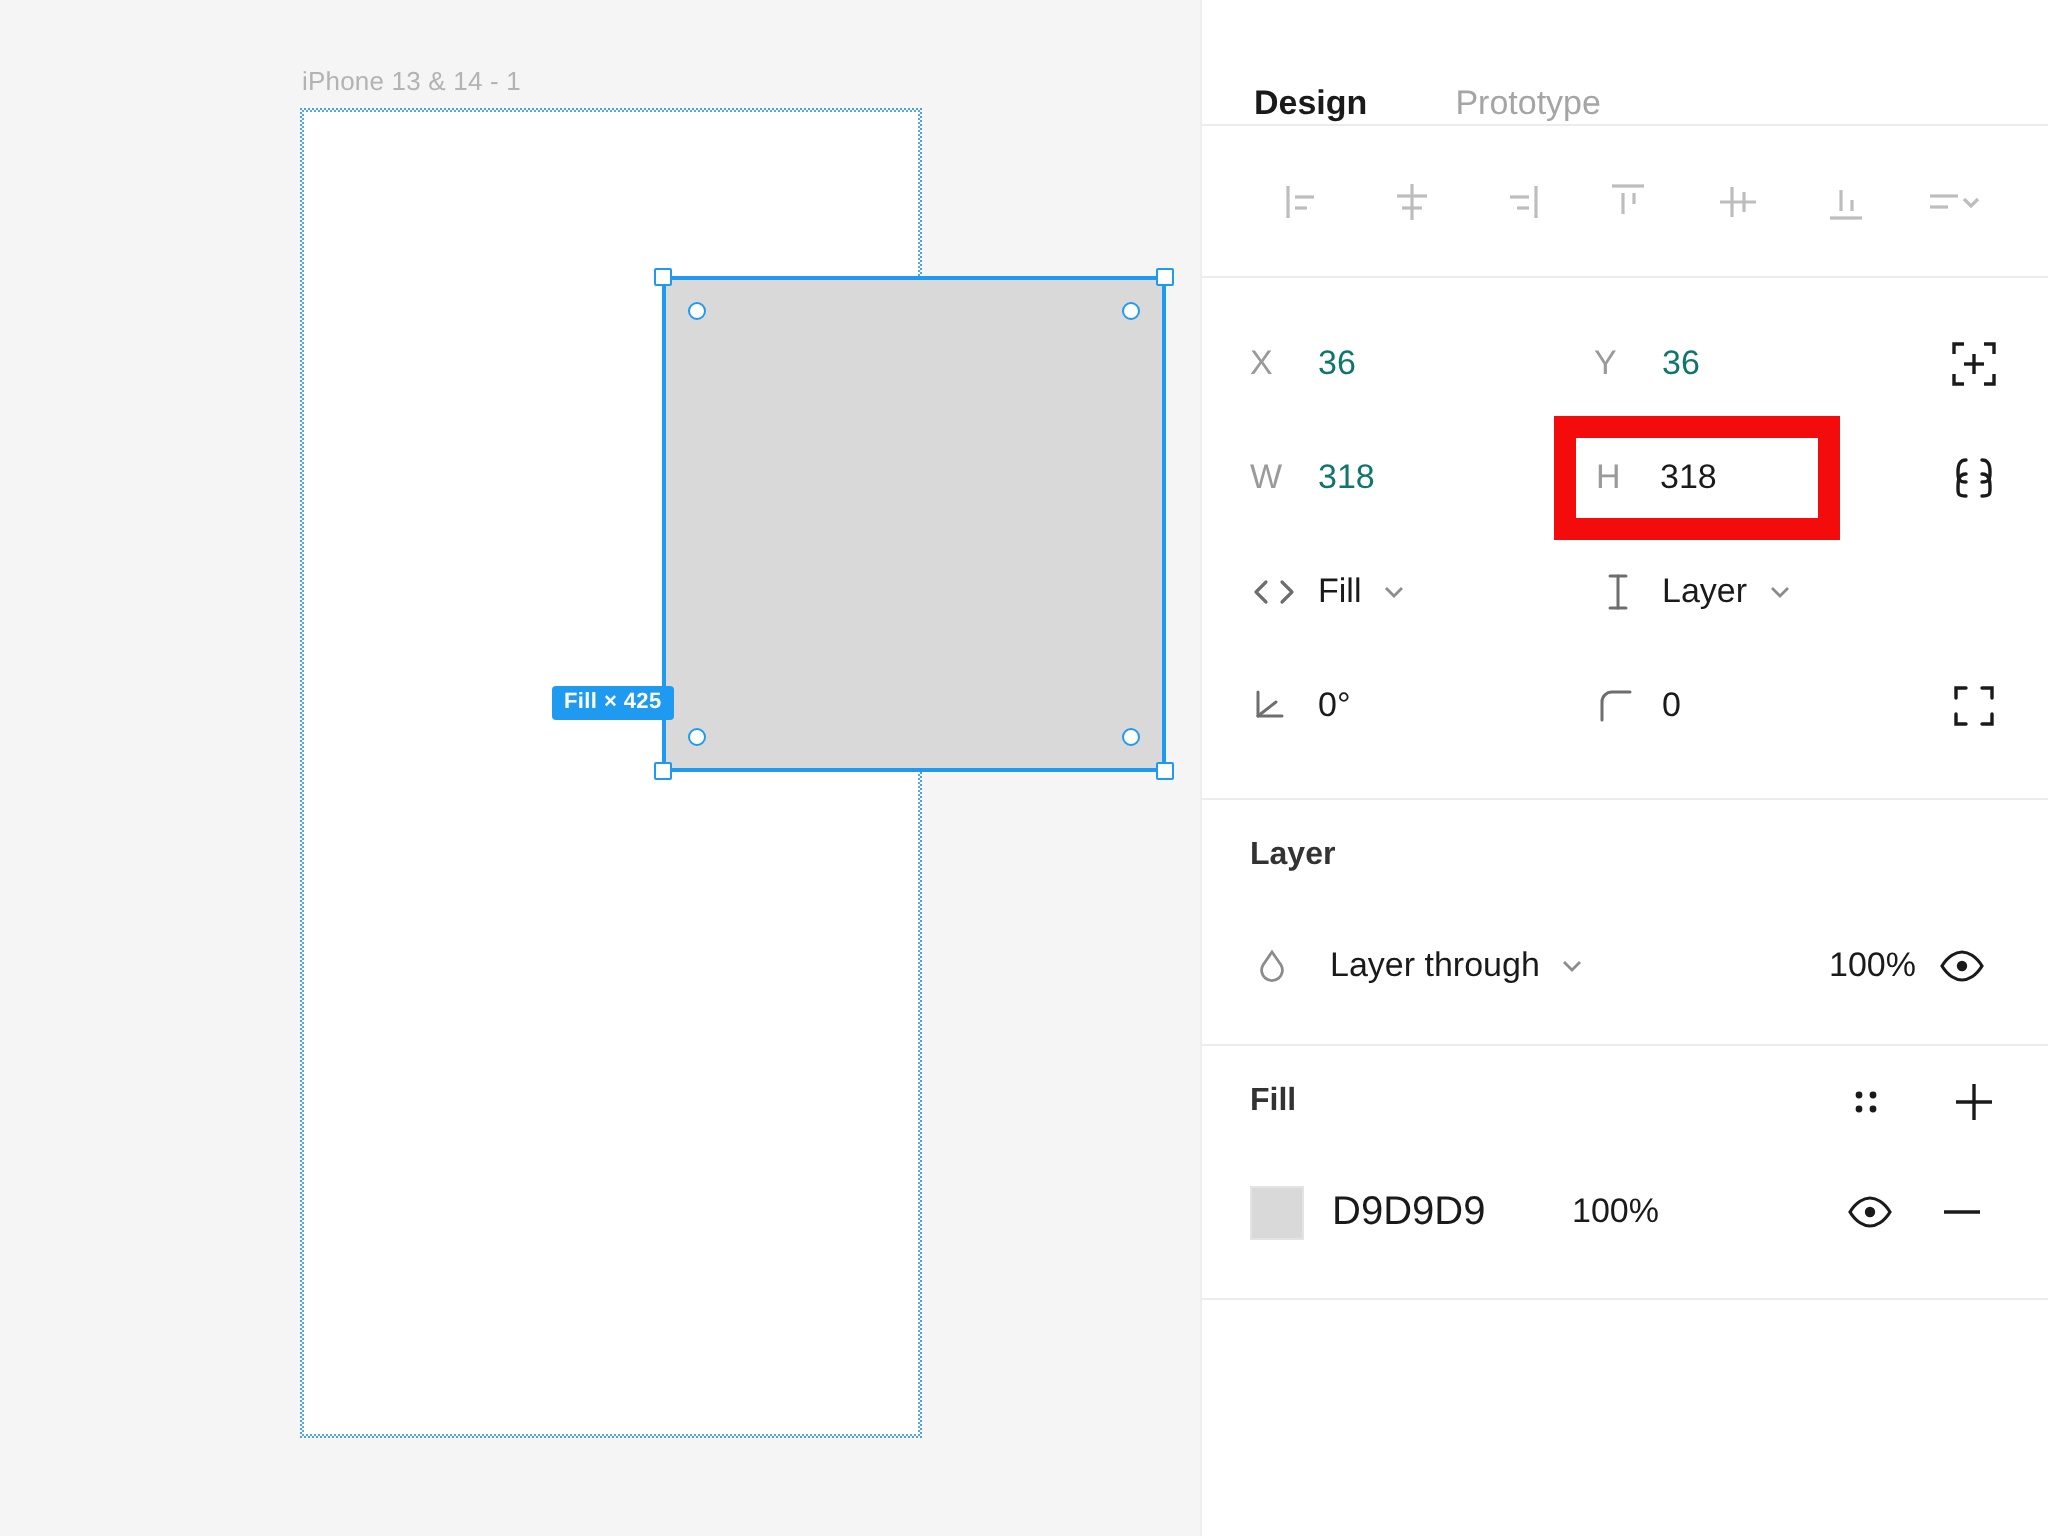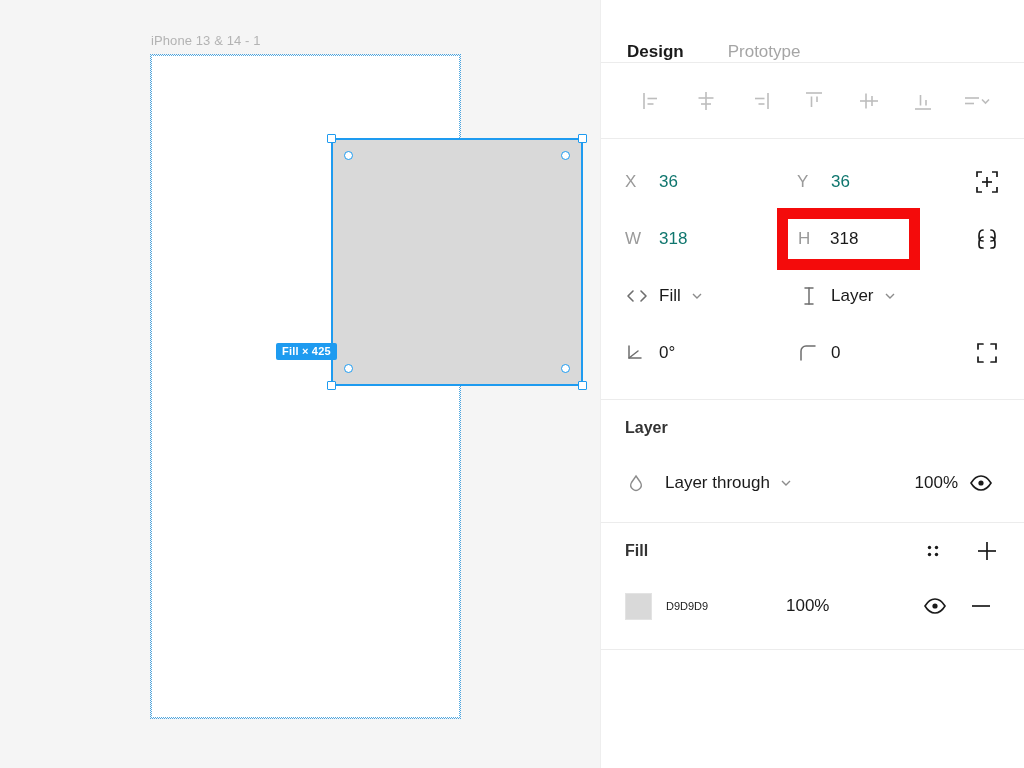--- a/index.html
+++ b/index.html
@@ -167,21 +167,21 @@
   .opacity { font-size: 17px; color: #1a1a1a; margin-left: auto; }
   .row-btn {
     width: 46px; display: flex; align-items: center; justify-content: center;
     color: #1a1a1a; cursor: pointer;
   }
   .swatch {
     width: 27px; height: 27px; background: #d9d9d9;
     border: 1px solid #e3e3e3; flex: none; margin-right: 14px;
     cursor: pointer;
   }
-  .hexval { font-size: 11px; color: #1a1a1a; width: 120px; }
+  .hexval { font-size: 20px; color: #1a1a1a; width: 120px; }
   .pctval { font-size: 17px; color: #1a1a1a; }
 
   #sect-layer { padding-bottom: 12px; }
   #sect-fill { padding-bottom: 16px; }
   #sect-stroke { padding-top: 8px; }
 </style>
 </head>
 <body>
 
 <div id="app">

